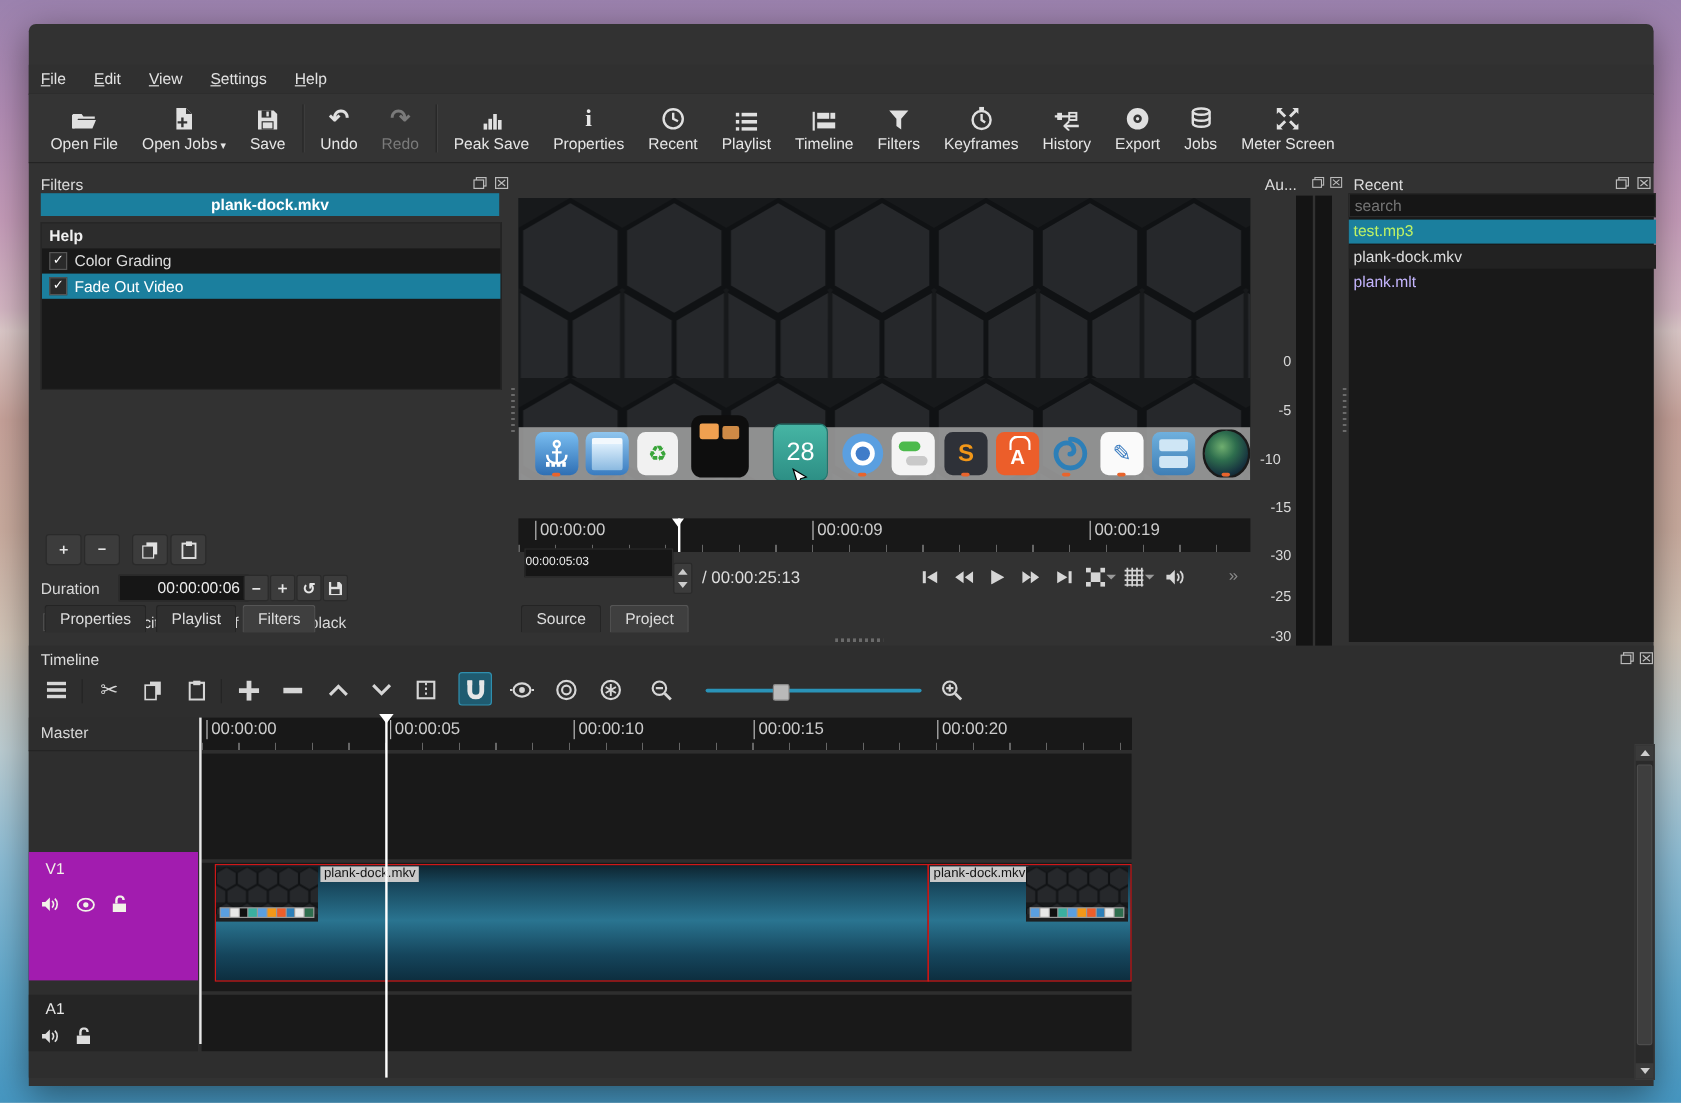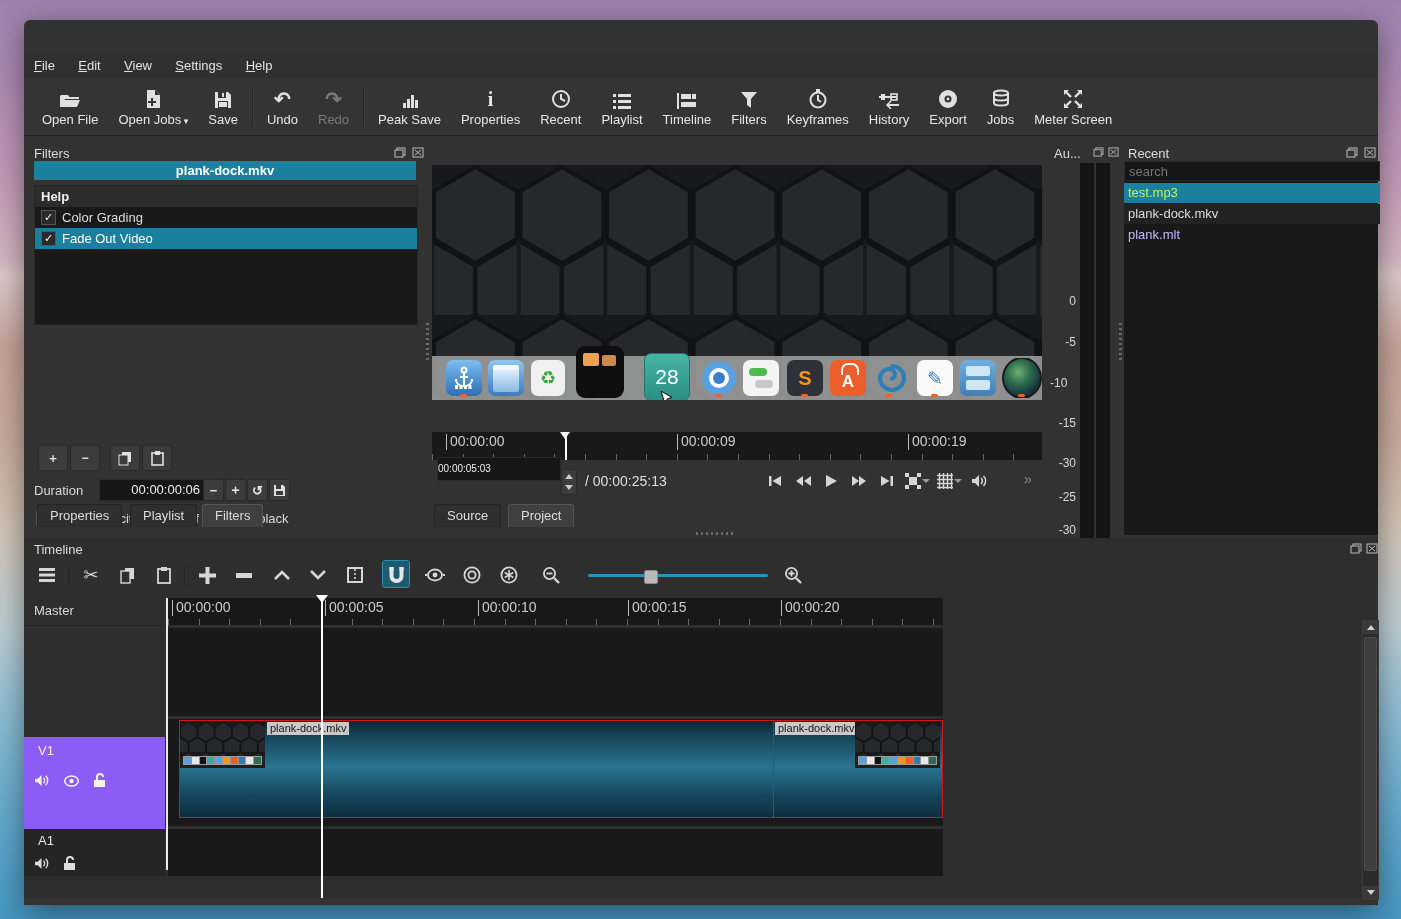--- a/index.html
+++ b/index.html
@@ -662,21 +662,21 @@
       <span class="rlabel" style="left:4px">00:00:00</span>
       <span class="rlabel" style="left:157px">00:00:05</span>
       <span class="rlabel" style="left:310px">00:00:10</span>
       <span class="rlabel" style="left:460px">00:00:15</span>
       <span class="rlabel" style="left:613px">00:00:20</span>
       <div class="ticks" style="right:417px"></div>
     </div>
 
     <div class="lane" style="left:144px;top:90px;width:775px;height:88px"></div>
 
-    <div class="trackhdr" style="top:199px;height:107px;background:#8b5cf6;color:#f2f2e8">
+    <div class="trackhdr" style="top:172px;height:107px;background:#a21caf;color:#f2f2e8">
       <span class="thname">V1</span>
       <div class="thicons" style="top:36px">
         <span>
             <svg width="16" height="13" viewBox="0 0 17 14">
               <path d="M1 5h3l4-4v12L4 9H1z" fill="#f2f2e8"></path>
               <path d="M10 4a4 4 0 0 1 0 6M12.5 2a7 7 0 0 1 0 10" stroke="#f2f2e8" stroke-width="1.5" fill="none"></path>
             </svg>
           </span>
         <span>
             <svg width="17" height="12" viewBox="0 0 20 14">

